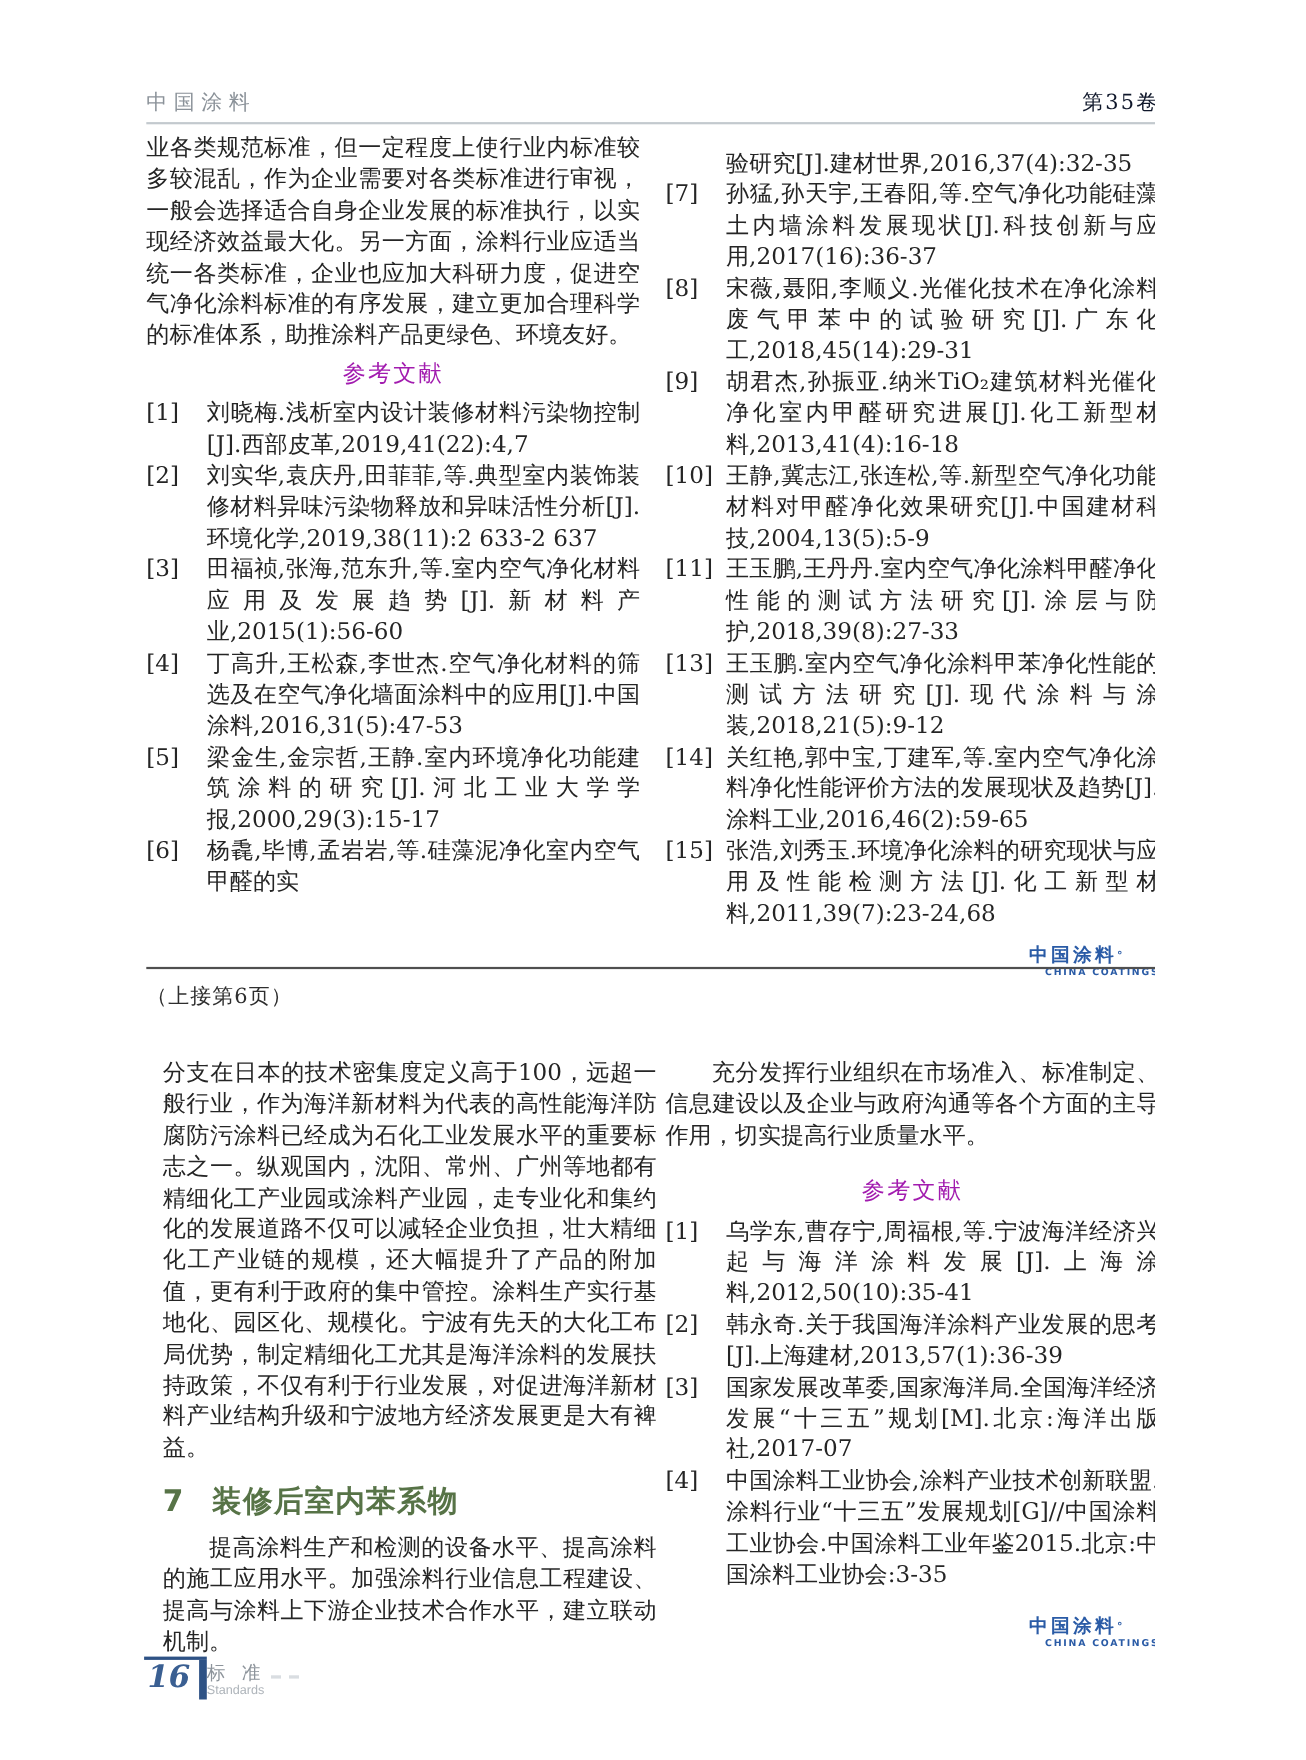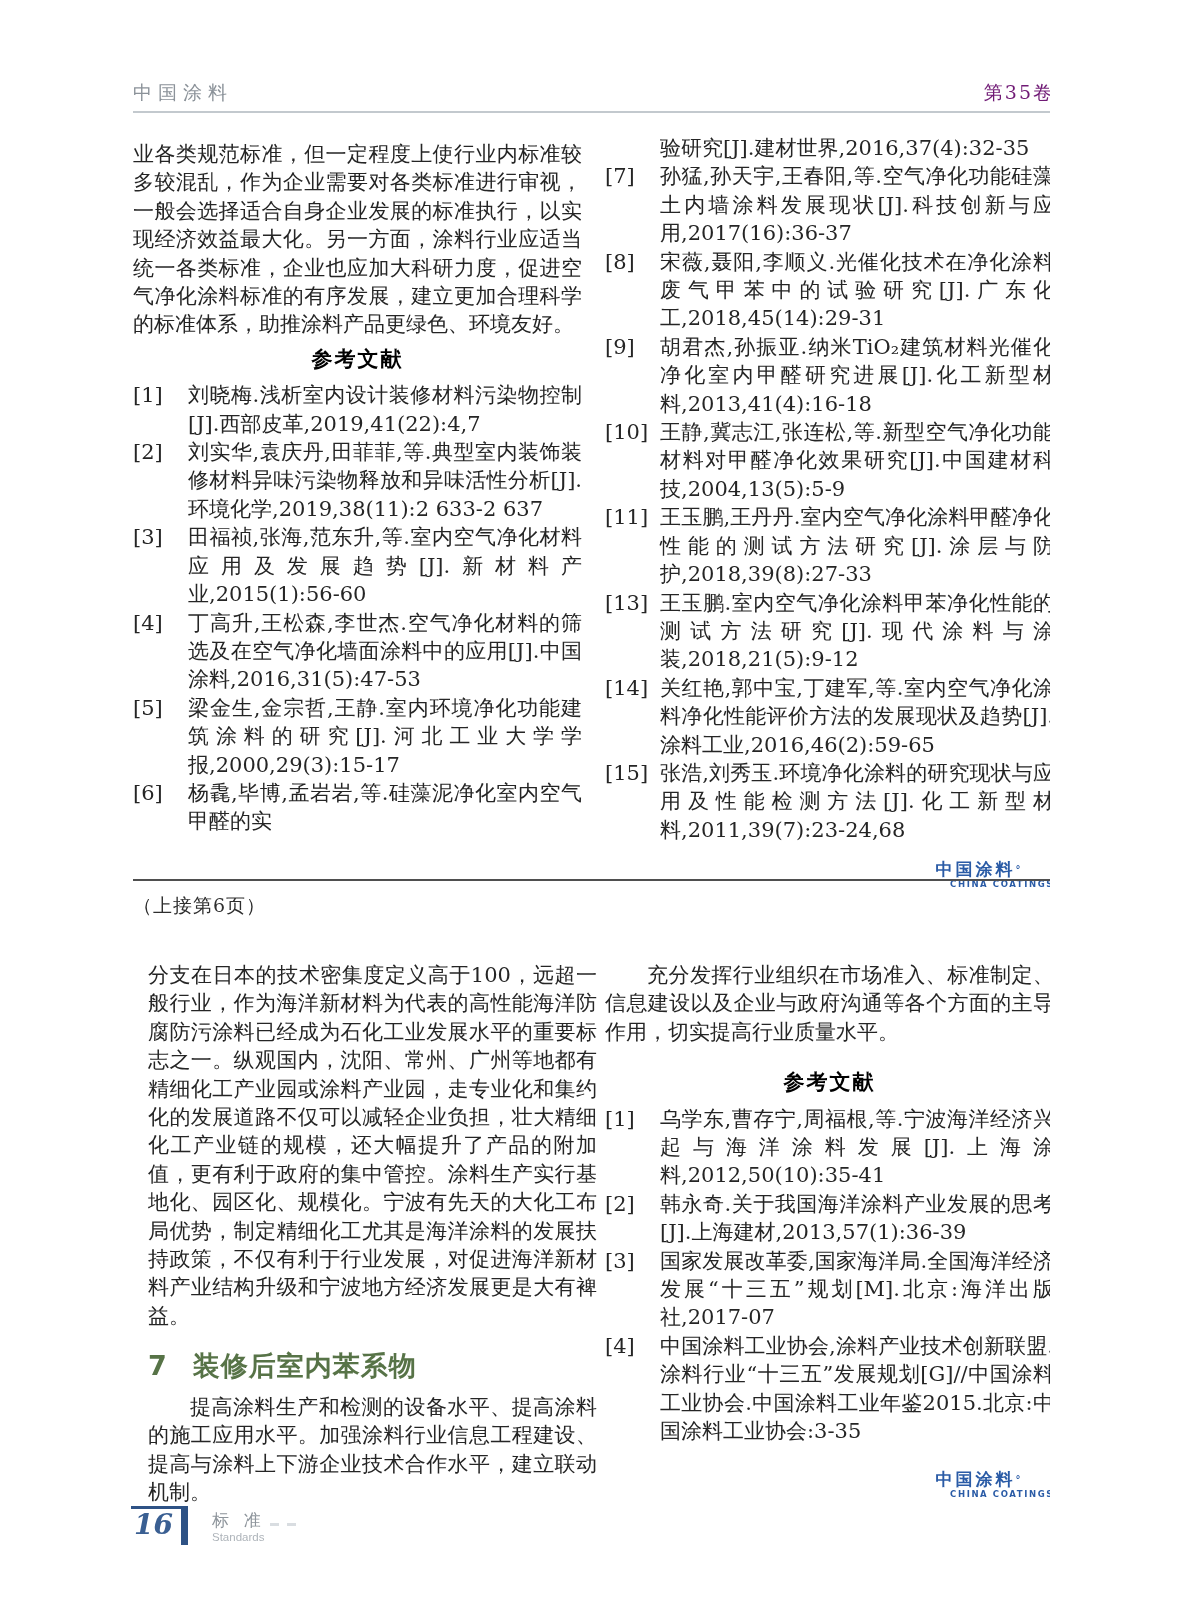--- a/index.html
+++ b/index.html
@@ -9,34 +9,34 @@
     font-family:"DejaVu Serif","Liberation Serif",serif;
     color:#252525; overflow:hidden;
   }
   
   .header {
     position:absolute; left:133px; top:80px; width:921px; height:33px;
     display:flex; justify-content:space-between; align-items:flex-start;
     border-bottom:2px solid #c3c9ce;
   }
   .header .journal { font-size:19px; color:#8b9299; letter-spacing:6px; }
-  .header .volume  { font-size:19px; color:#701a75; letter-spacing:2px; }
+  .header .volume  { font-size:19px; color:#0f172a; letter-spacing:2px; }
 
   
   .col { width:449px; font-size:21px; line-height:28.4px; text-align:justify; }
-  .top-left  { position:absolute; left:133px; top:140px; }
+  .top-left  { position:absolute; left:133px; top:120px; }
   .top-right { position:absolute; left:605px; top:134px; }
   .bottom-left  { position:absolute; left:148px; top:961px; }
   .bottom-right { position:absolute; left:605px; top:961px; }
 
   .para { text-align:justify; }
   .para.indent { text-indent:2em; }
 
   .refs-heading {
-    text-align:center; font-weight:bold; font-size:21px; color:#000000;
+    text-align:center; font-weight:normal; font-size:21px; color:#a21caf;
     margin-top:6px; margin-bottom:8px; letter-spacing:2px;
   }
   ul.refs { list-style:none; }
   li.ref { display:flex; }
   .ref-num { width:55px; flex:0 0 55px; }
   .ref-text { flex:1; text-align:justify; }
 
   
   .logo-wrap { text-align:right; margin-top:16px; }
   .logo { display:inline-block; text-align:center;
@@ -52,21 +52,21 @@
   
   .section-heading {
     display:flex; align-items:baseline; margin-top:22px; margin-bottom:12px;
     font-family:"DejaVu Sans","Liberation Sans",sans-serif;
     font-weight:bold; font-size:27px; color:#577347;
   }
   .sec-num { margin-right:26px; }
   .sec-title { letter-spacing:1px; }
 
   
-  .footer { position:absolute; left:131px; top:1506px; display:flex; align-items:flex-start;gap:24px; }
+  .footer { position:absolute; left:131px; top:1506px; display:flex; align-items:flex-start; }
   .footer-left { display:flex; border-top:3px solid #2e5285; }
   .footer-num {
     font-family:"DejaVu Serif","Liberation Serif",serif;
     font-style:italic; font-weight:bold; font-size:28px; line-height:32px;
     color:#3a5f92; padding:0 8px 0 3px;
   }
   .footer-bar { width:7px; height:36px; background:#2e5285; }
   .footer-labels { padding-top:5px;
     font-family:Liberation Sans, sans-serif; }
   .footer-zh { font-size:17px; color:#8d949b; letter-spacing:5px; line-height:19px; }

